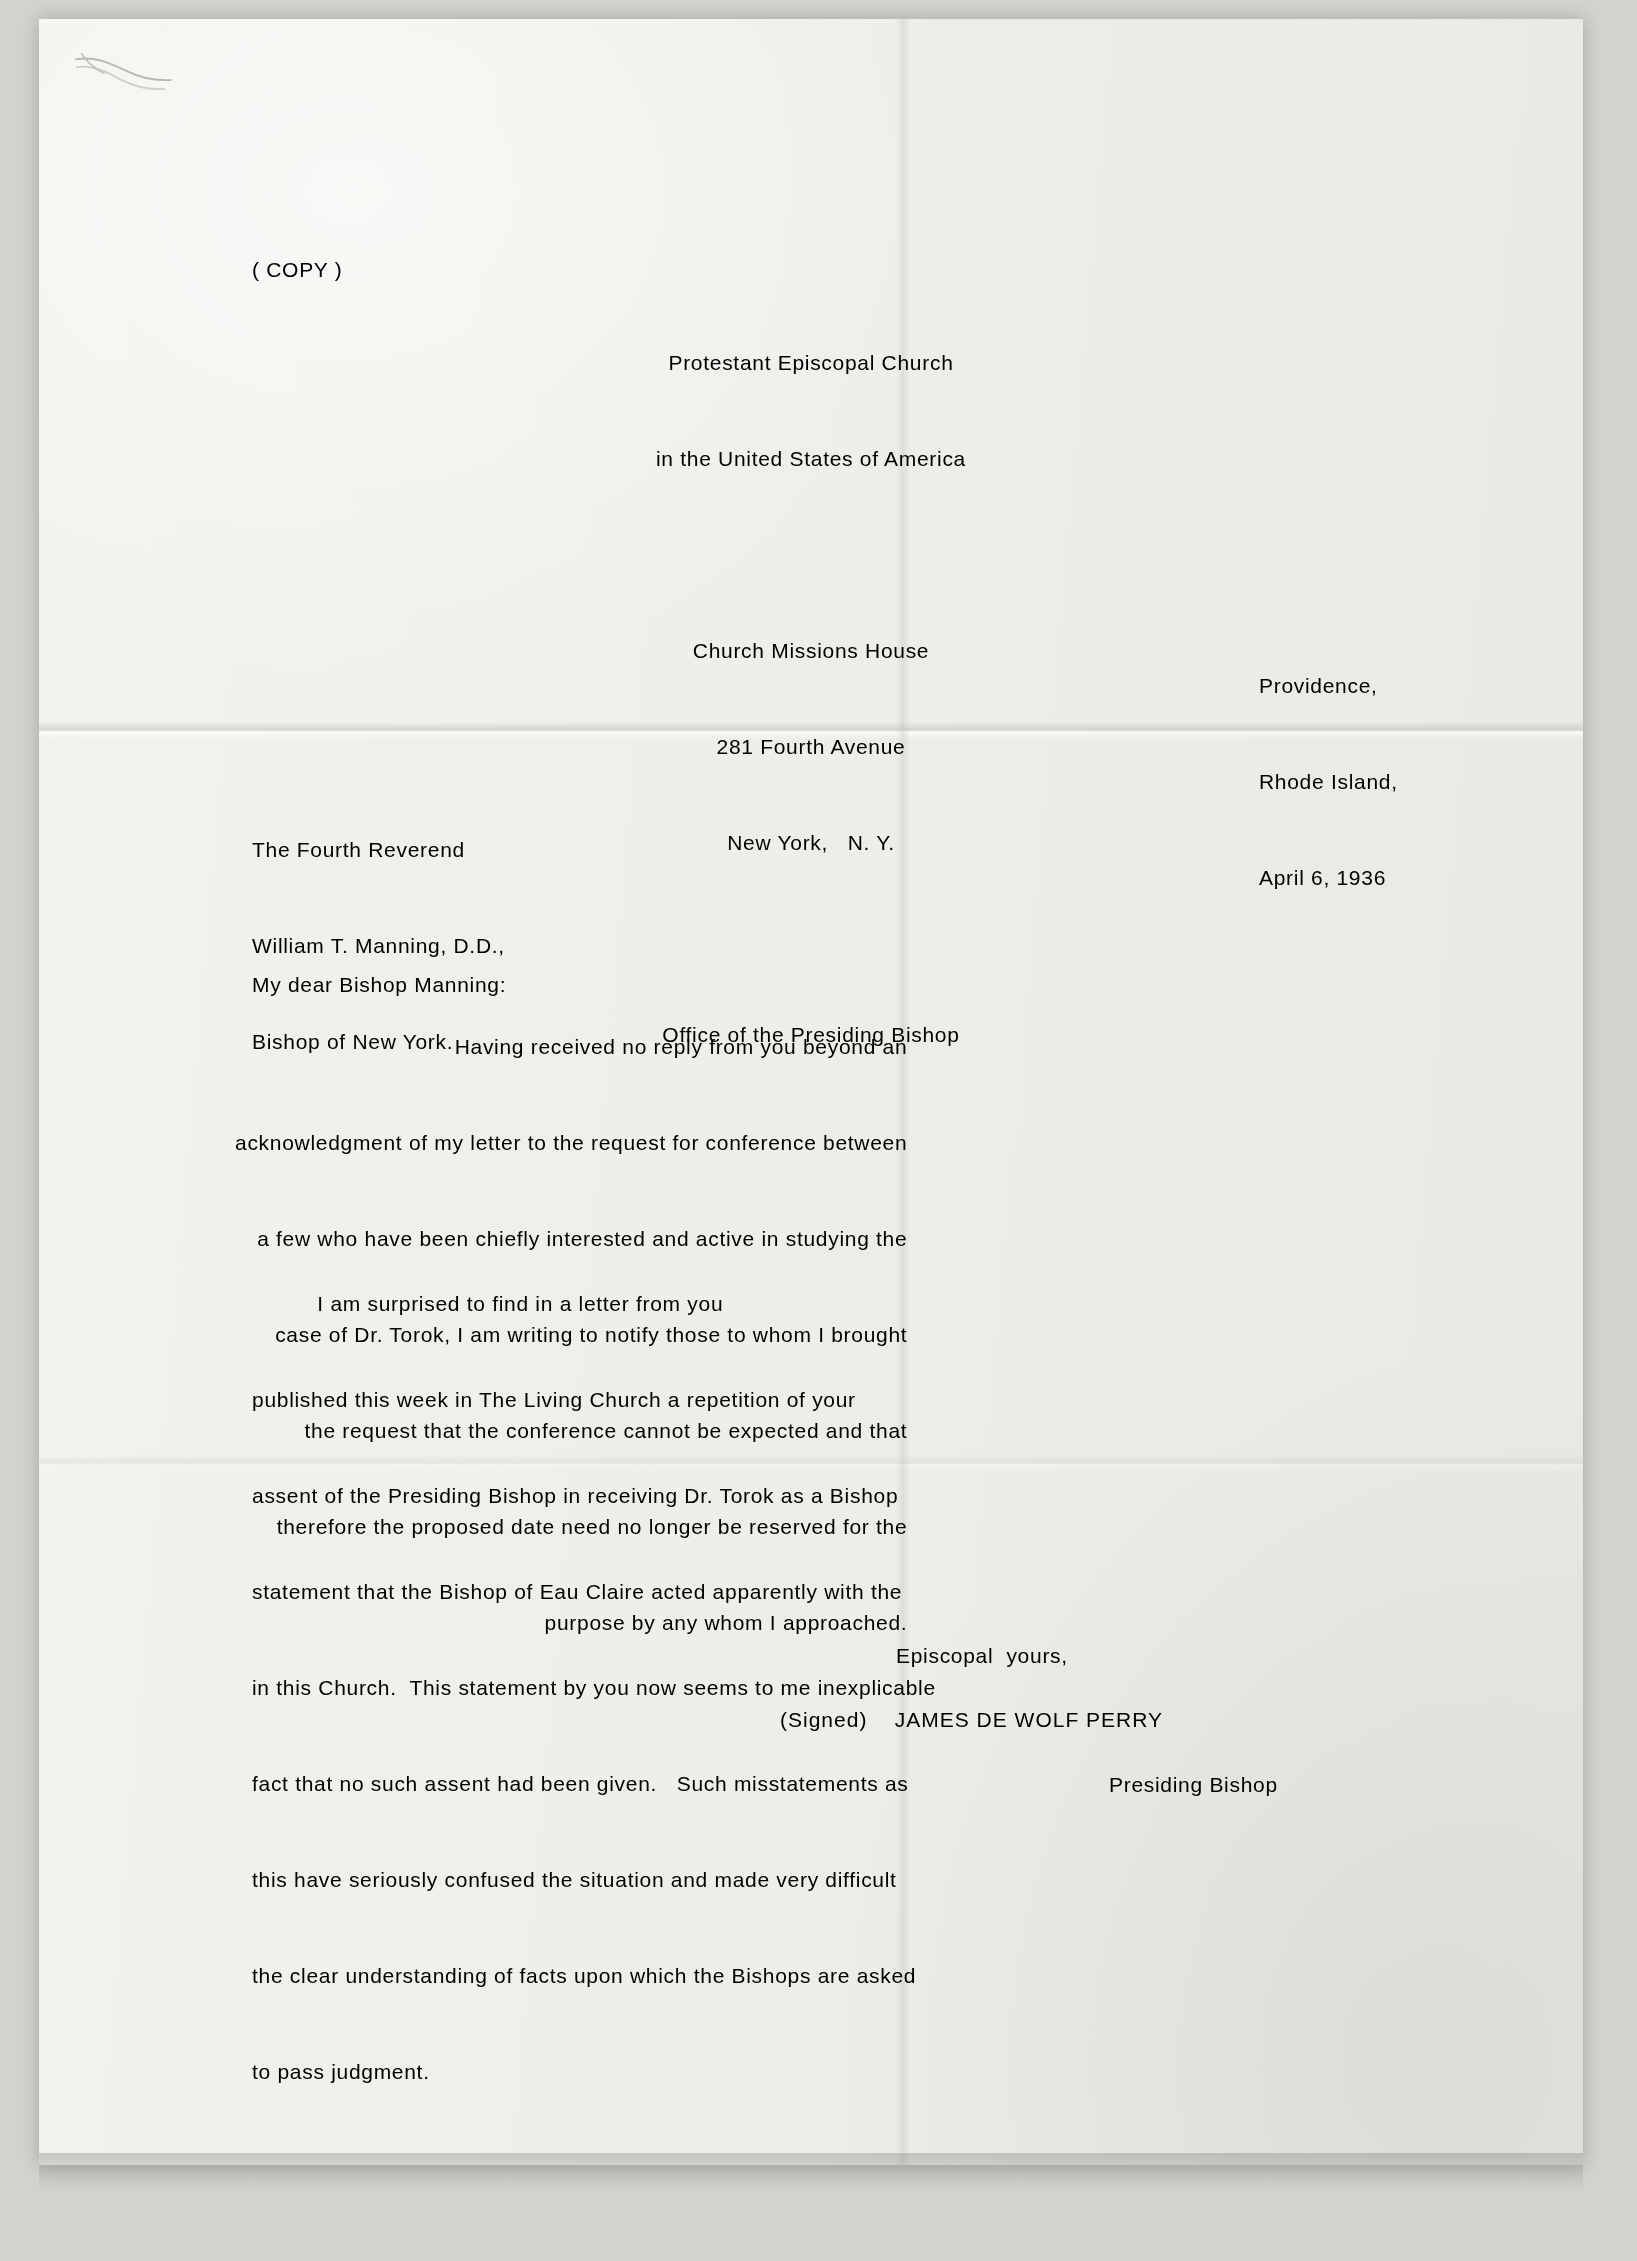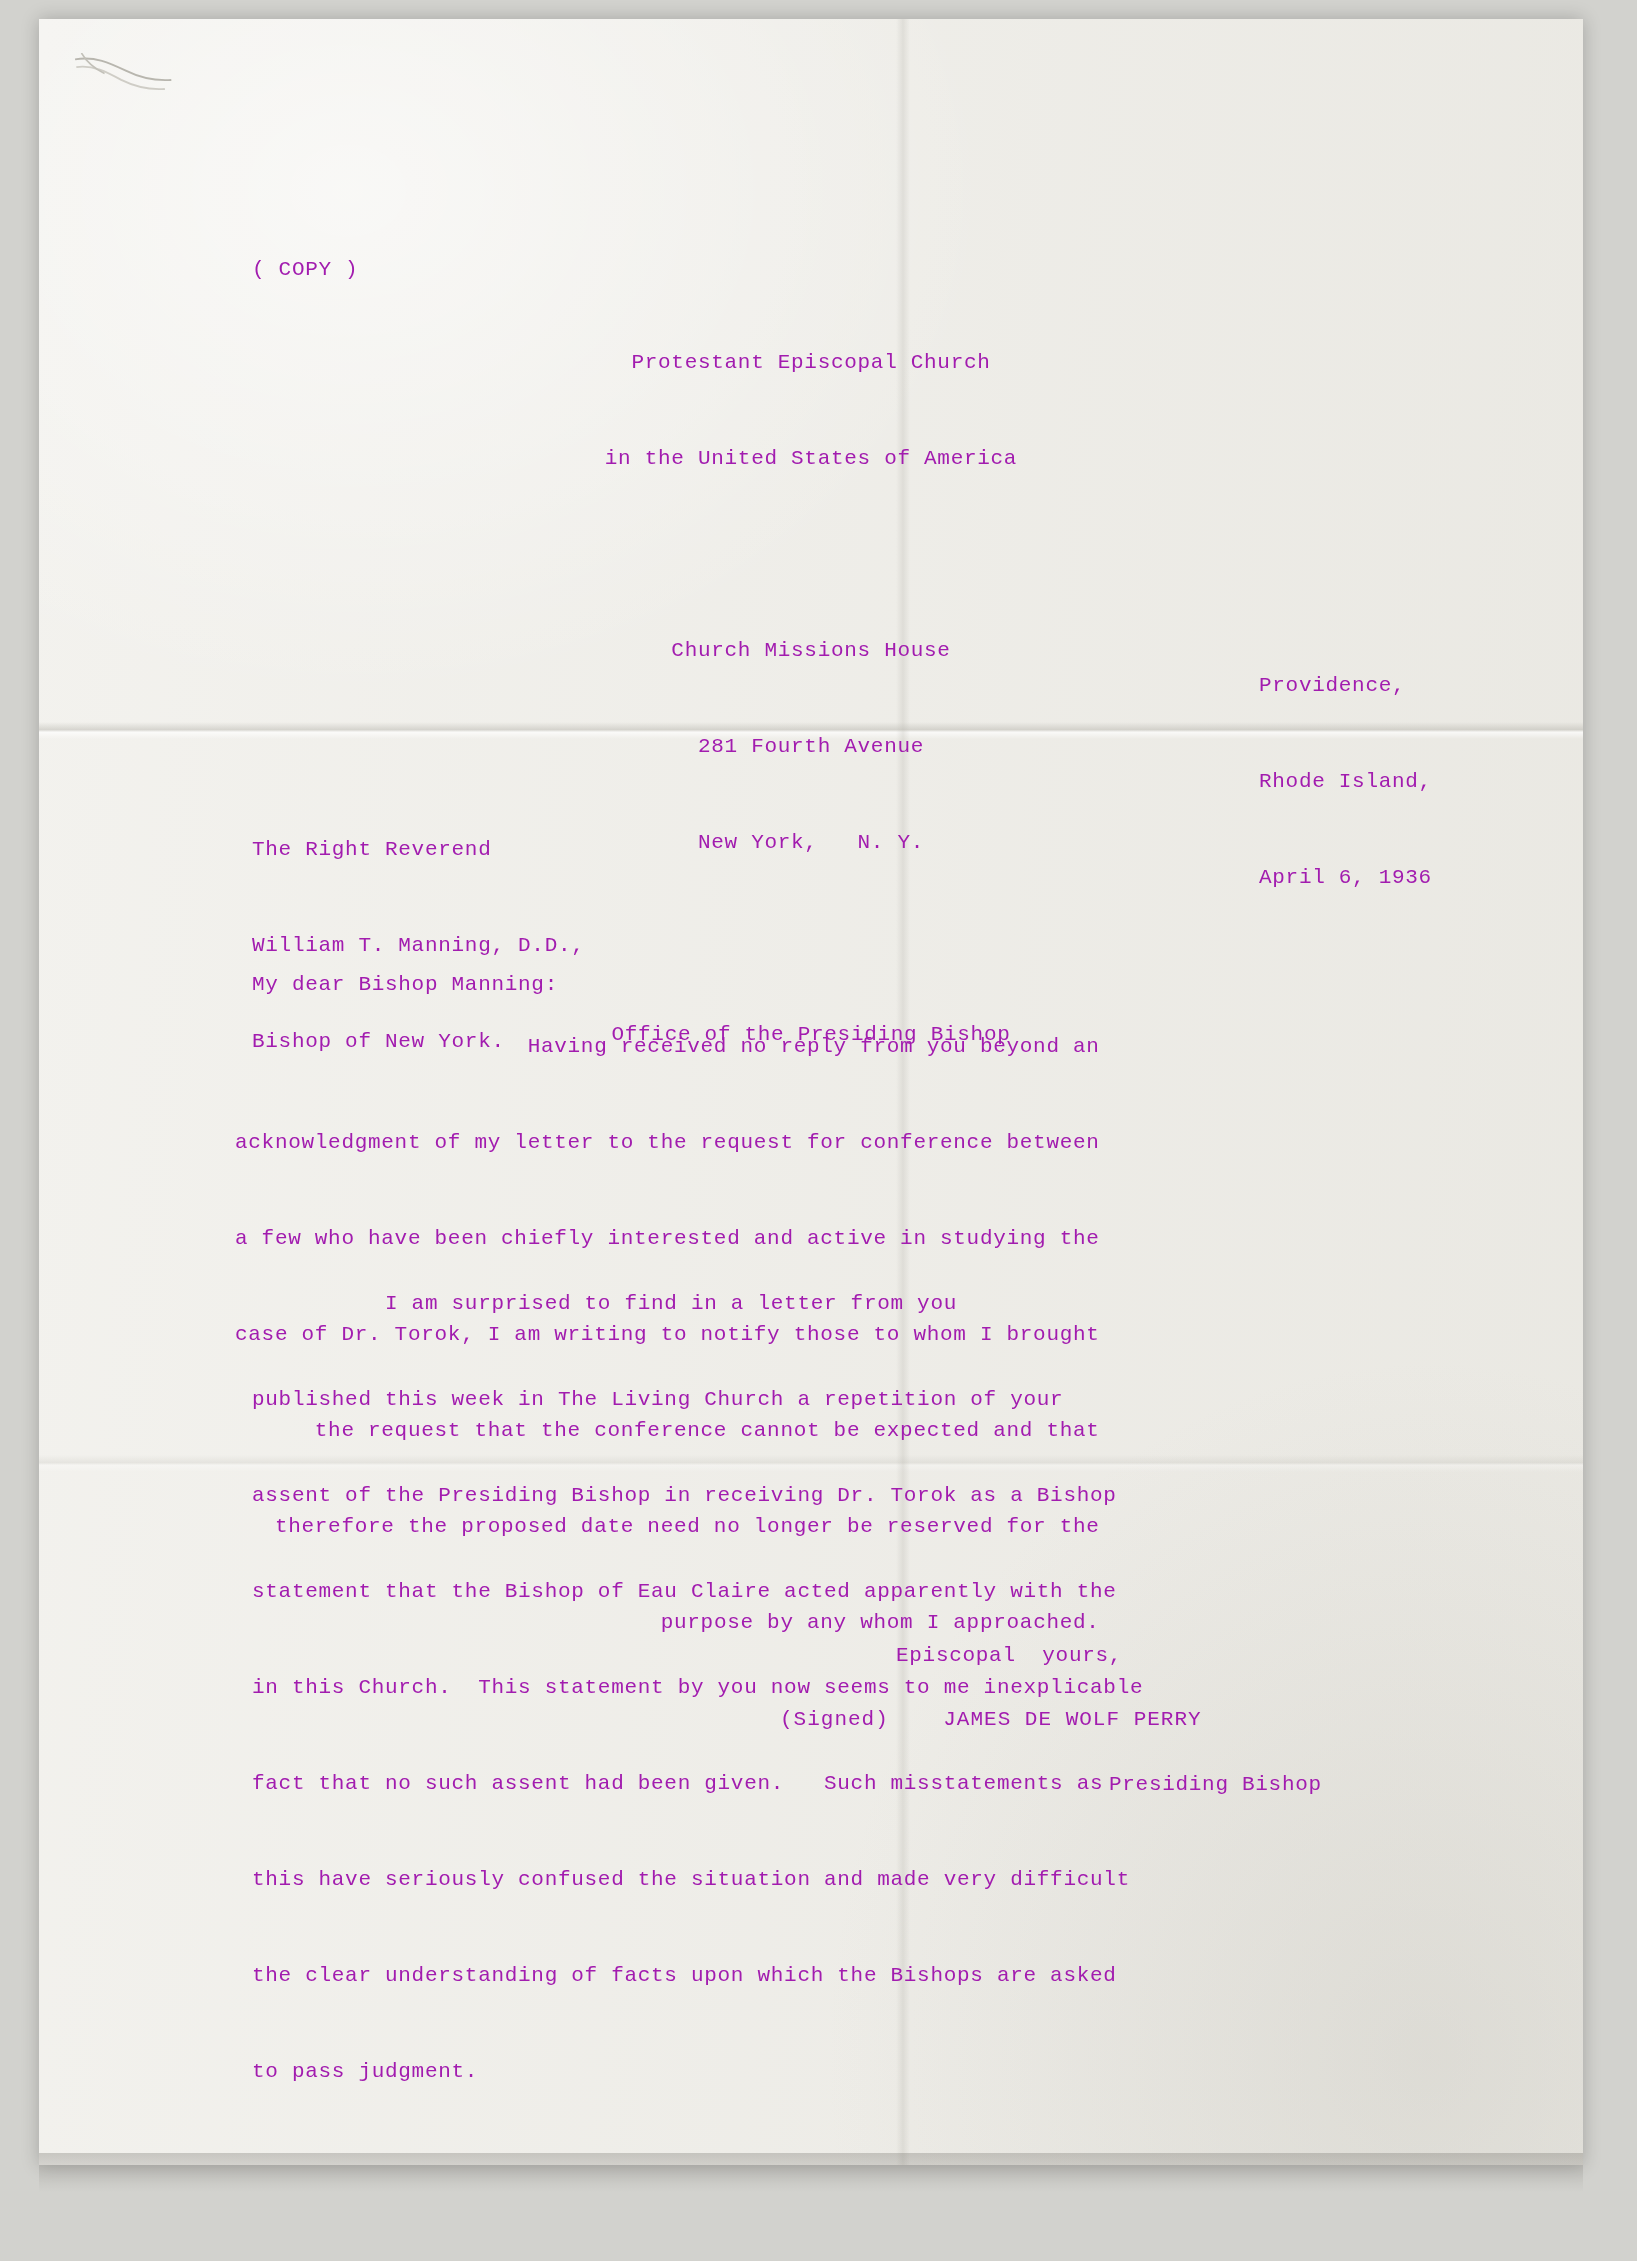--- a/index.html
+++ b/index.html
@@ -70,26 +70,26 @@
     left: 39px;
     top: 2153px;
     width: 1544px;
     height: 39px;
     background: linear-gradient(to bottom, rgba(120,118,112,0.35), rgba(200,200,196,0));
     pointer-events: none;
   }
 
   .typed {
     position: absolute;
-    color: #a21caf;
+    color: #000000;
     font-size: 21px;
     line-height: 32px;
     letter-spacing: 0.7px;
     white-space: pre;
-    font-family: Liberation Mono, monospace;
+    font-family: Liberation Sans, sans-serif;
   }
   .blk { position: absolute; }
   .blk .line { display: block; white-space: pre; }
 
   #copy-mark { left: 213px; top: 171px; }
 
   #letterhead { left: 0; top: 264px; width: 1544px; text-align: center; }
   #letterhead .line { display: block; }
   #letterhead .gap { height: 32px; }
 
@@ -134,21 +134,21 @@
       <span class="line">Office of the Presiding Bishop</span>
     </div>
 
     <div class="typed blk" id="dateline">
       <span class="line">Providence,</span>
       <span class="line">Rhode Island,</span>
       <span class="line">April 6, 1936</span>
     </div>
 
     <div class="typed blk" id="inside-address">
-      <span class="line">The Right Reverend</span>
+      <span class="line">The Fourth Reverend</span>
       <span class="line">William T. Manning, D.D.,</span>
       <span class="line">Bishop of New York.</span>
     </div>
 
     <div class="typed blk" id="salutation">
       <span class="line">My dear Bishop Manning:</span>
     </div>
 
     <div class="typed blk" id="para1">
       <span class="line">          Having received no reply from you beyond an</span>

